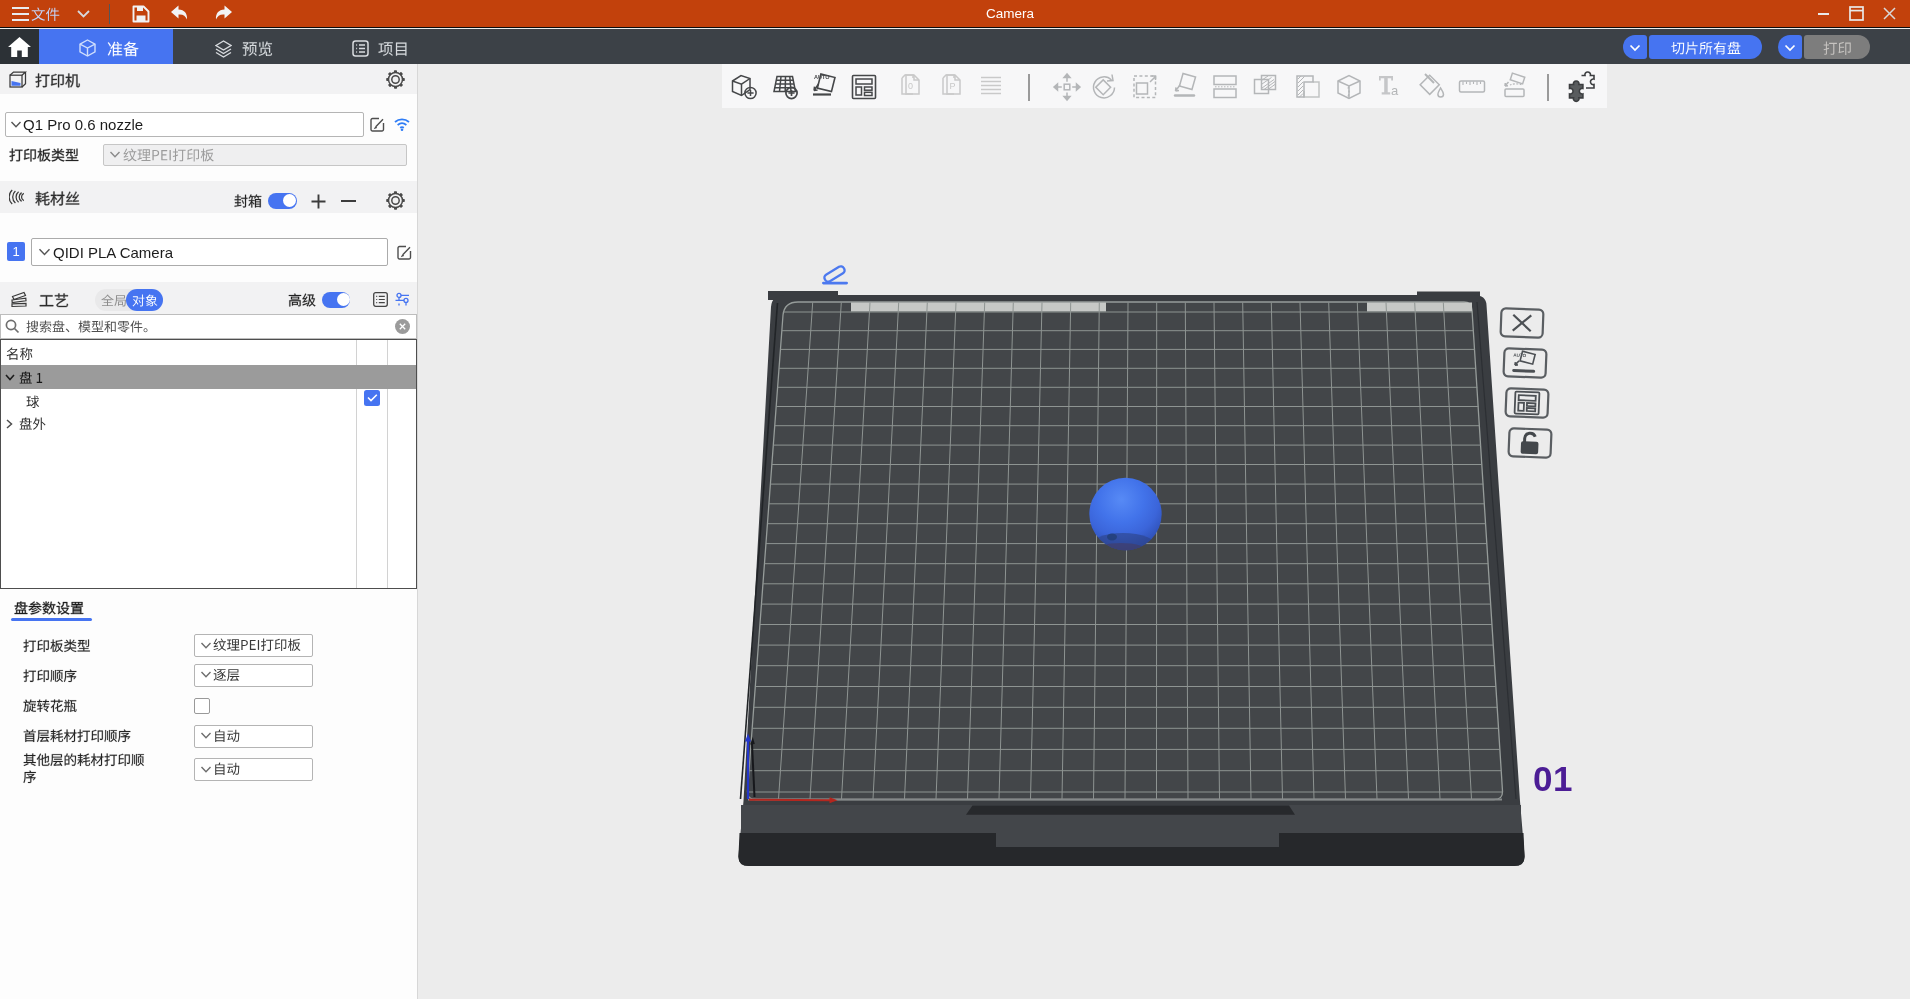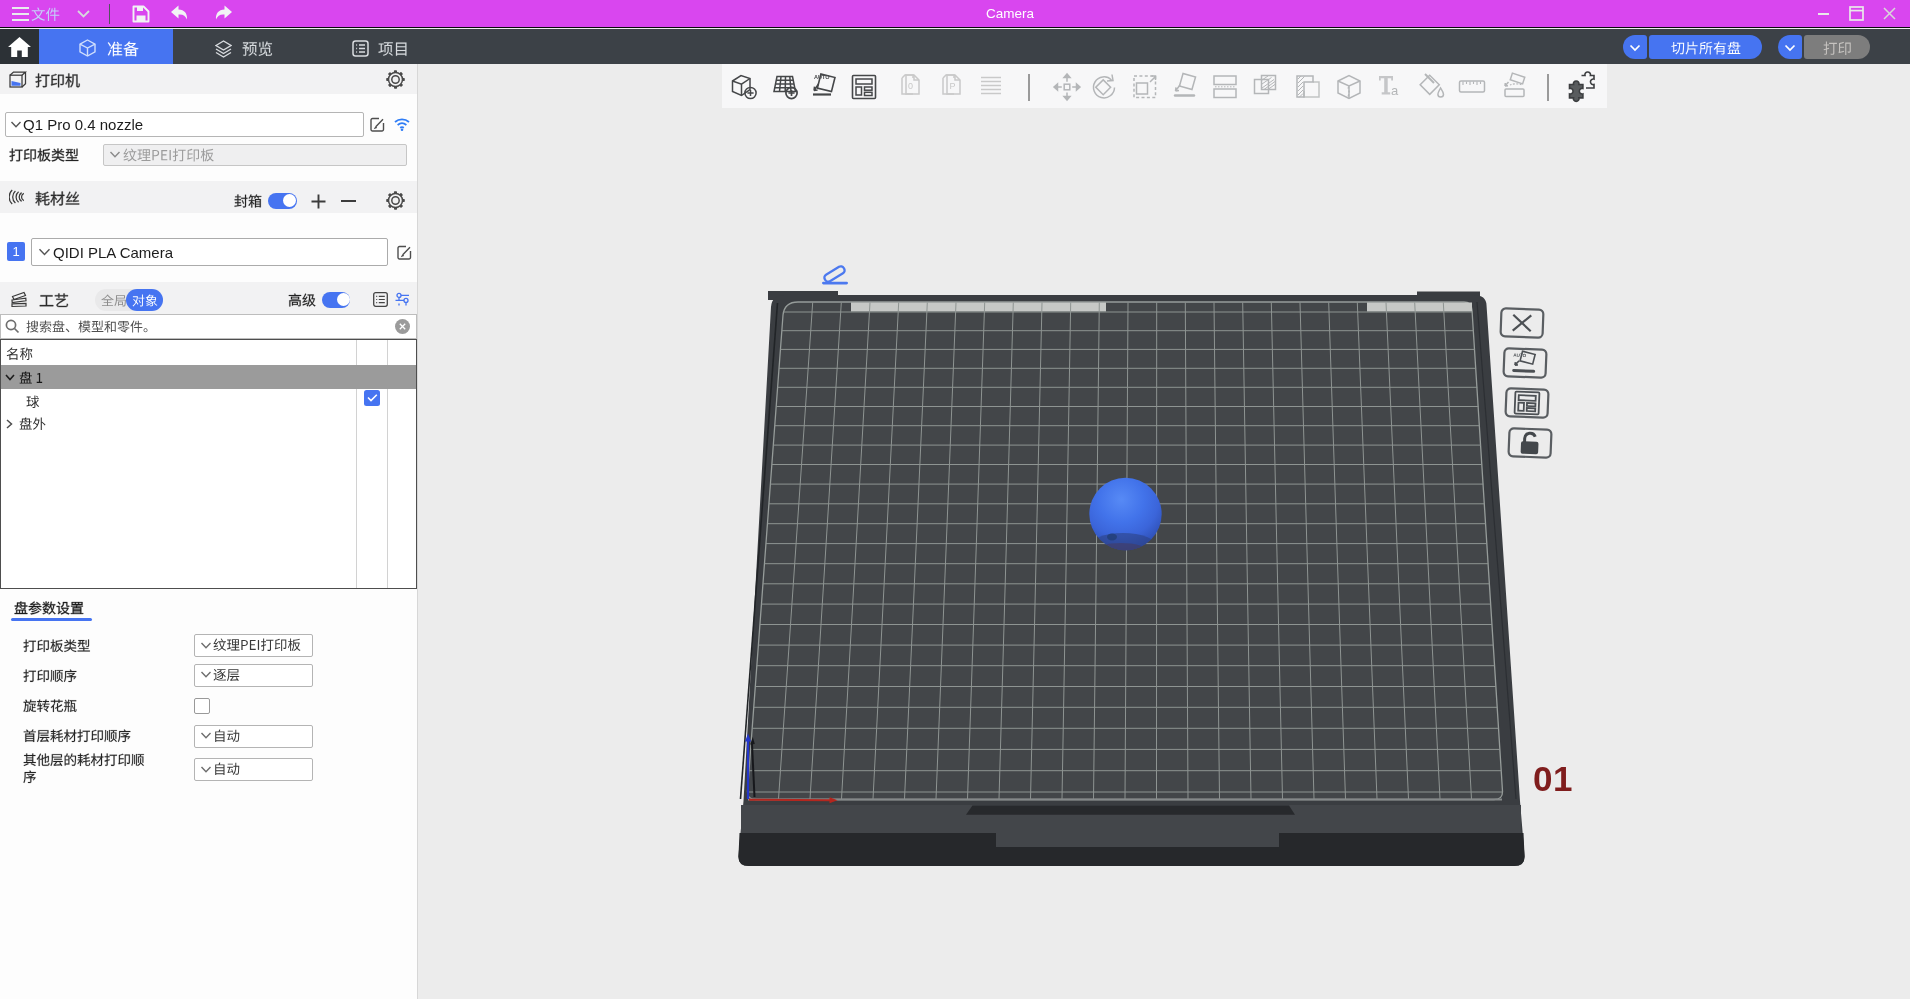--- a/index.html
+++ b/index.html
@@ -1,20 +1,20 @@
 <!DOCTYPE html>
 <html><head><meta charset="utf-8"><style>
 *{margin:0;padding:0;box-sizing:border-box}
 html,body{width:1910px;height:999px;overflow:hidden;background:#ececec;
 font-family:"Liberation Sans",sans-serif}
 .abs{position:absolute}
 svg{display:block}
 </style></head><body>
 
-<div class="abs" style="left:0;top:0;width:1910px;height:28px;background:#d946ef;border-bottom:1px solid #0b0c0d">
+<div class="abs" style="left:0;top:0;width:1910px;height:28px;background:#c2410c;border-bottom:1px solid #0b0c0d">
 <svg class="abs" style="left:12px;top:6px" width="18" height="16" viewBox="0 0 18 16">
       <g stroke="#e9ebee" stroke-width="2.1">
         <path d="M0 2h17M0 8h17M0 14h17"></path>
       </g>
     </svg>
 <svg class="abs" style="left:76px;top:9px" width="15" height="10" viewBox="0 0 15 10">
       <path d="M2 2l5.5 5.5L13 2" fill="none" stroke="#d6d9dd" stroke-width="1.8"></path>
     </svg>
 <div class="abs" style="left:109px;top:4px;width:1px;height:20px;background:#51565c"></div>
 <svg class="abs" style="left:131px;top:4px" width="20" height="20" viewBox="0 0 20 20">
@@ -140,21 +140,21 @@
         <rect x="8.9" y="1.2" width="3.1" height="2.6" rx="0.8" transform="rotate(225 10.5 10.5)"></rect>
         <rect x="8.9" y="1.2" width="3.1" height="2.6" rx="0.8" transform="rotate(270 10.5 10.5)"></rect>
         <rect x="8.9" y="1.2" width="3.1" height="2.6" rx="0.8" transform="rotate(315 10.5 10.5)"></rect>
       </g>
     </g>
   </svg>
 <div class="abs" style="left:5px;top:112px;width:359px;height:25px;background:#fff;border:1px solid #b5b5b5;border-radius:2px"></div>
 <svg class="abs" style="left:10px;top:121px" width="12" height="8" viewBox="0 0 12 8">
     <path d="M1.5 1 L6 5.8 L10.5 1" fill="none" stroke="#555" stroke-width="1.4"></path>
   </svg>
-<div class="abs" style="left:23px;top:116px;font-size:15px;color:#1c1c1c">Q1 Pro 0.4 nozzle</div>
+<div class="abs" style="left:23px;top:116px;font-size:15px;color:#1c1c1c">Q1 Pro 0.6 nozzle</div>
 <svg class="abs" style="left:370px;top:117px" width="15" height="15" viewBox="0 0 15 15">
     <path d="M13.5 6 v6.5 a1.5 1.5 0 0 1 -1.5 1.5 h-9.5 a1.5 1.5 0 0 1 -1.5 -1.5 v-9.5 a1.5 1.5 0 0 1 1.5 -1.5 H9" fill="none" stroke="#4e4e4e" stroke-width="1.4"></path>
     <path d="M6 9.5 L13 2.2 M6 9.5 l-0.8 1.5 1.6-0.6" fill="none" stroke="#4e4e4e" stroke-width="1.4"></path>
   </svg>
 <svg class="abs" style="left:394px;top:117px" width="16" height="14" viewBox="0 0 16 14">
     <g fill="none" stroke="#2f7df6" stroke-width="1.7">
       <path d="M1 5 a10.5 10.5 0 0 1 14 0"></path>
       <path d="M3.6 8 a7 7 0 0 1 8.8 0"></path>
       <path d="M6.1 10.7 a3.6 3.6 0 0 1 3.8 0"></path>
     </g>
@@ -701,21 +701,21 @@
       <ellipse cx="1121" cy="551" rx="26" ry="8" fill="#473a5c" opacity="0.55"></ellipse>
       <ellipse cx="1112" cy="537" rx="5" ry="3.4" fill="#24407c" opacity="0.9"></ellipse>
     </g>
   </svg>
 <svg class="abs" style="left:820px;top:261.5px" width="32" height="26" viewBox="0 0 32 26">
     <g transform="rotate(-31 14.5 12)">
       <rect x="3.5" y="8.2" width="22" height="7.6" rx="3.4" fill="none" stroke="#4c79ef" stroke-width="2.3"></rect>
     </g>
     <rect x="2" y="19.7" width="26" height="2.8" rx="1.4" fill="#4c79ef"></rect>
   </svg>
-<div class="abs" style="left:1533px;top:758.5px;font-size:35px;font-weight:bold;color:#7f1d1d;letter-spacing:0.5px">01</div>
+<div class="abs" style="left:1533px;top:758.5px;font-size:35px;font-weight:bold;color:#4c1d95;letter-spacing:0.5px">01</div>
 <svg class="abs" style="left:1498.0px;top:305.5px" width="48" height="34" viewBox="0 0 48 34">
     <g transform="rotate(2.0 24 17)">
       <rect x="3" y="3" width="42" height="28" rx="4.5" fill="none" stroke="#5a5e62" stroke-width="2.2"></rect>
       <path d="M15 9 L33 25 M33 9 L15 25" stroke="#4c5054" stroke-width="2.2" fill="none"></path>
     </g>
   </svg>
 <svg class="abs" style="left:1500.5px;top:345.5px" width="48" height="34" viewBox="0 0 48 34">
     <g transform="rotate(2.3 24 17)">
       <rect x="3" y="3" width="42" height="28" rx="4.5" fill="none" stroke="#5a5e62" stroke-width="2.2"></rect>
       <g fill="none" stroke="#4c5054" stroke-width="1.6">

